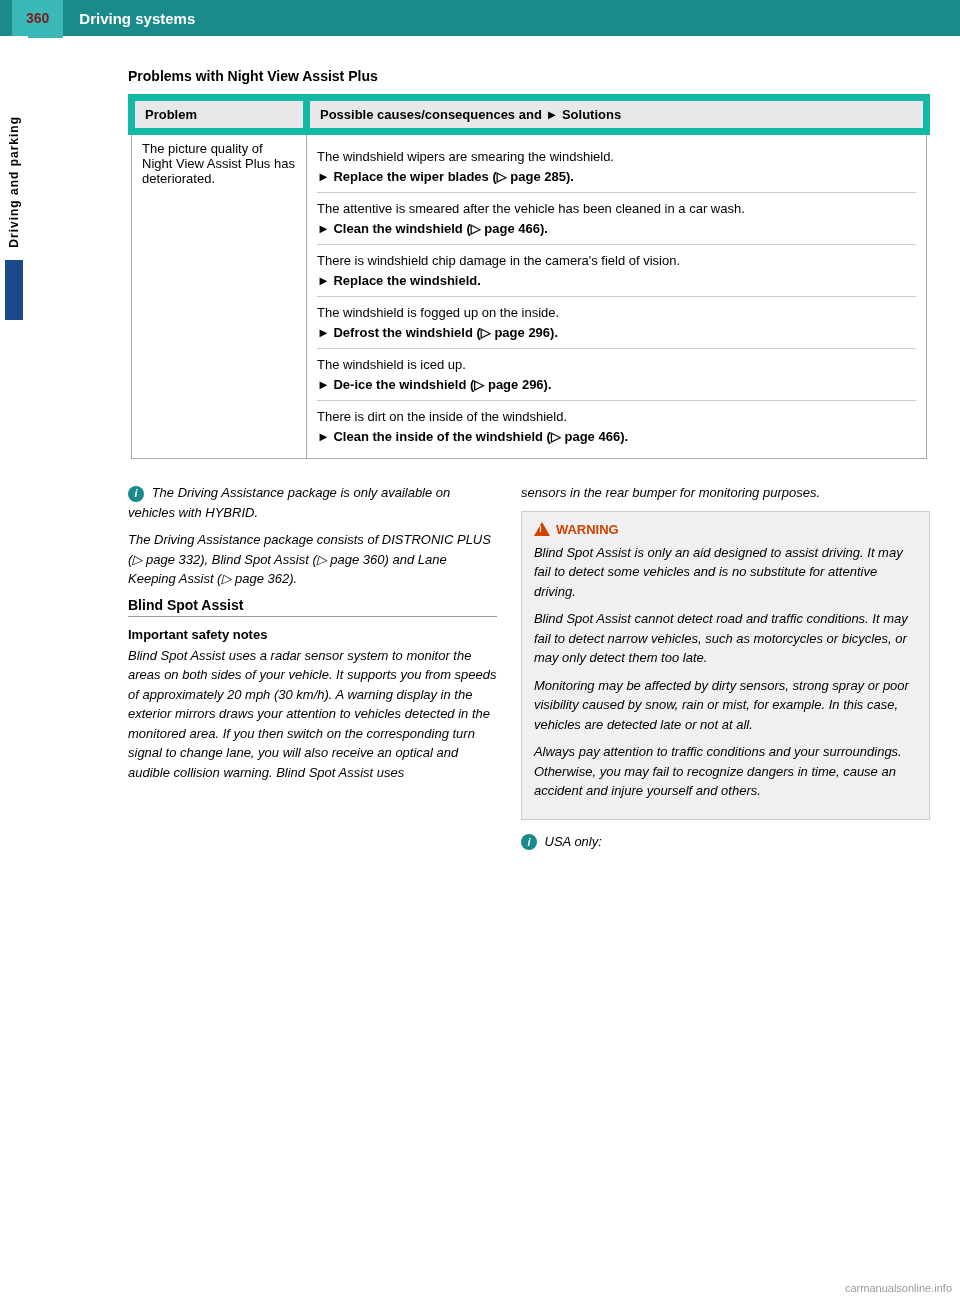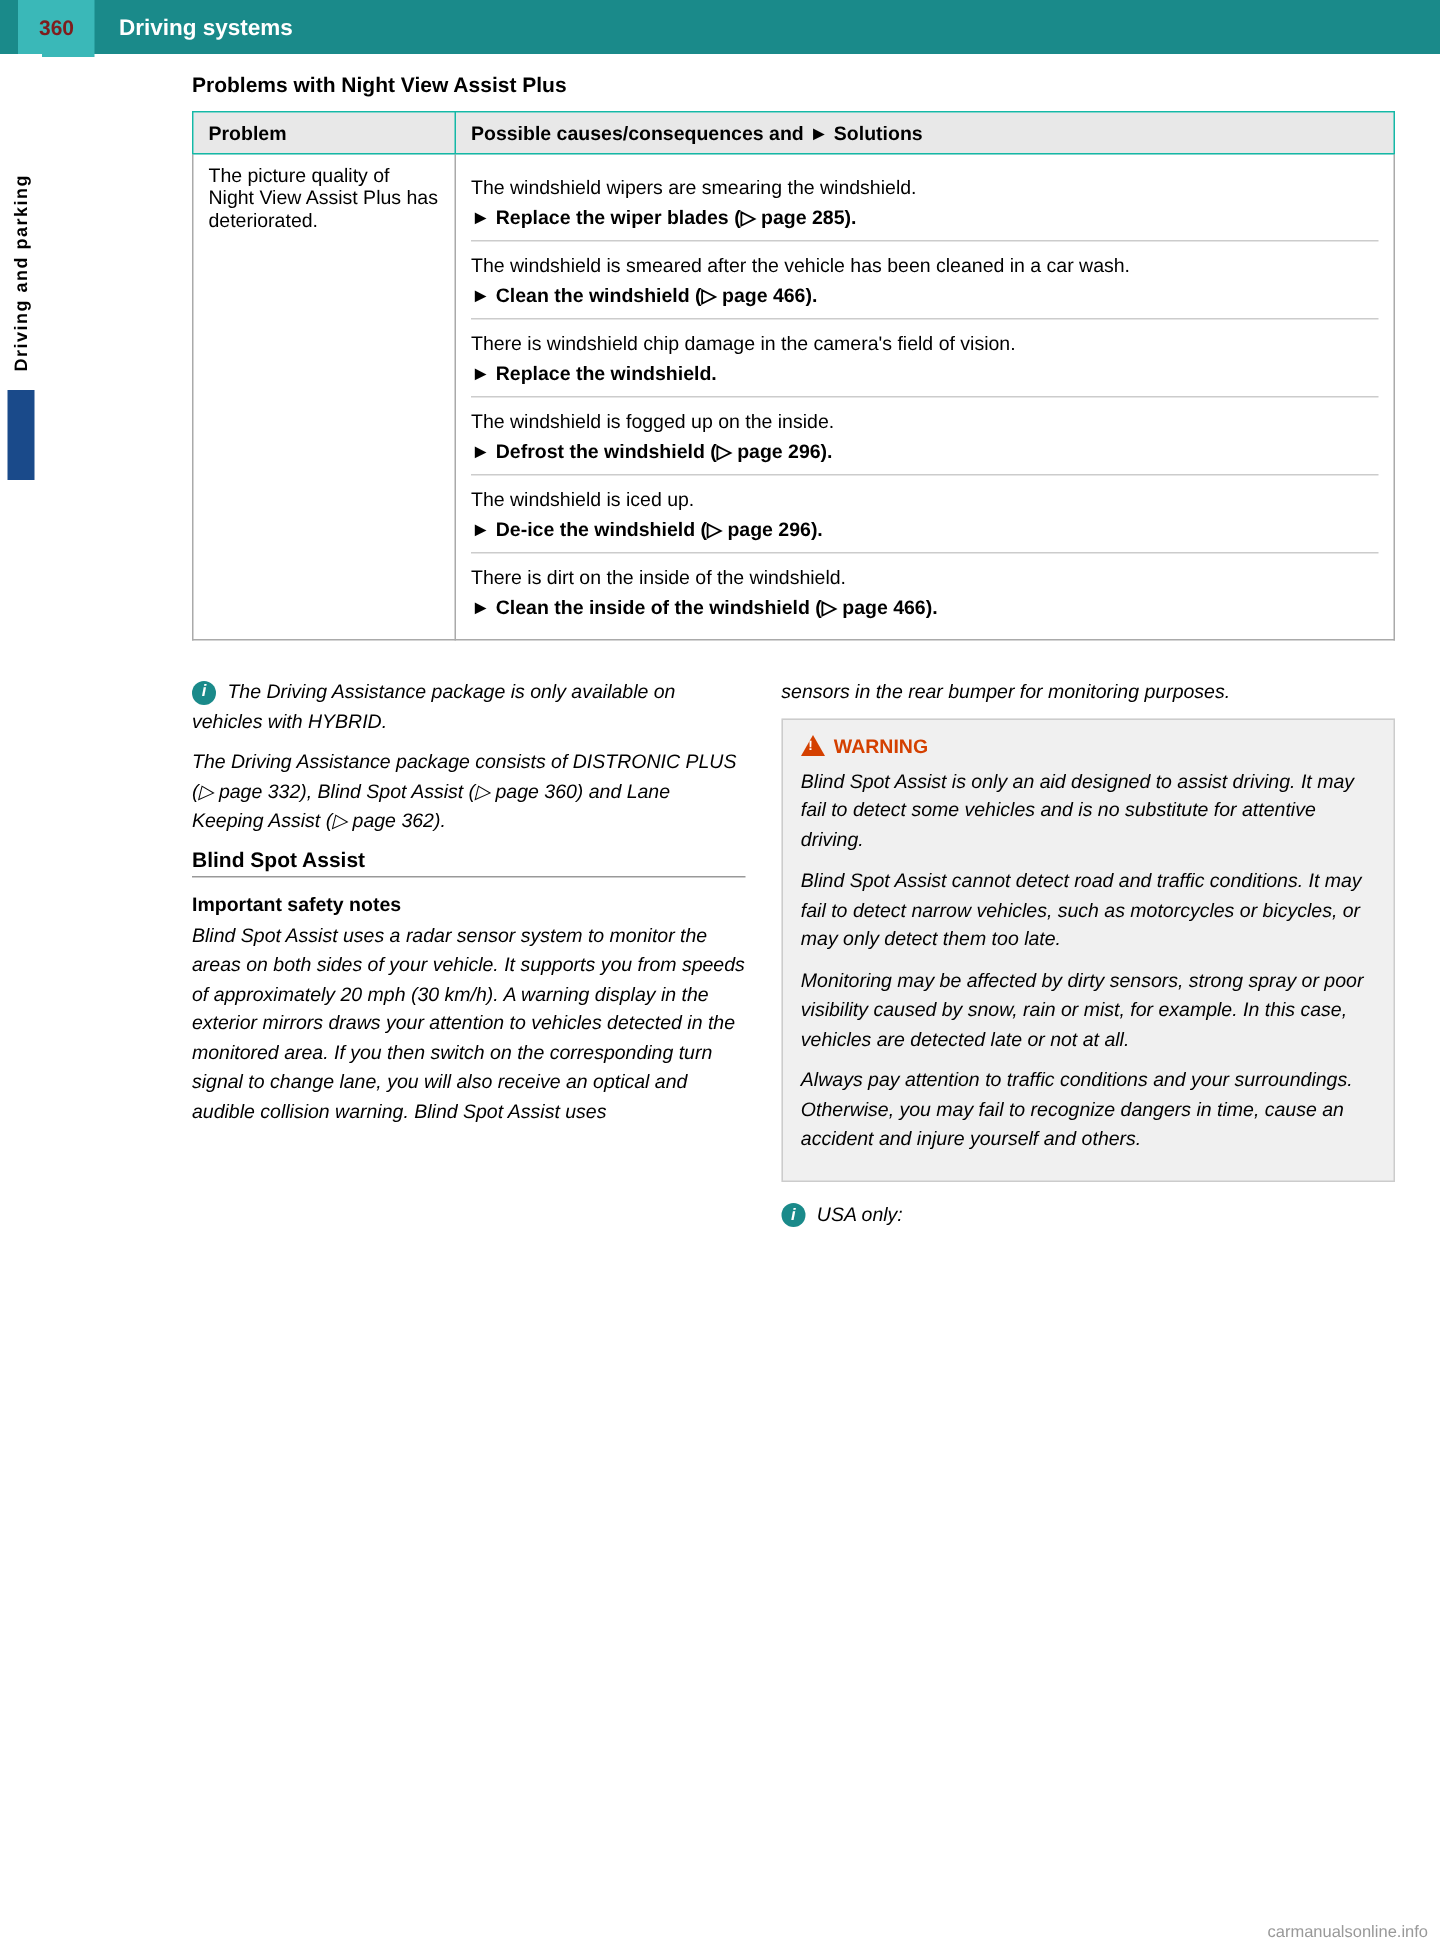--- a/index.html
+++ b/index.html
@@ -63,40 +63,40 @@
     .sidebar-block {
       width: 18px;
       height: 60px;
       background-color: #1a4a8a;
       margin-top: 12px;
     }
 
     
     .main-content {
       margin-left: 28px;
-      padding: 12px 30px 20px 100px;
+      padding: 32px 30px 20px 100px;
     }
 
     
     .section-heading {
       font-weight: bold;
       font-size: 14px;
       margin-bottom: 10px;
     }
 
     
     .problems-table {
       width: 100%;
       border-collapse: collapse;
       margin-bottom: 24px;
       font-size: 13px;
     }
     .problems-table th {
       background-color: #e8e8e8;
-      border: 1px solid #14b8a6;
+      border: 7px solid #14b8a6;
       padding: 6px 10px;
       text-align: left;
       font-weight: bold;
       font-size: 13px;
     }
     .problems-table td {
       border: 1px solid #aaa;
       padding: 6px 10px;
       vertical-align: top;
     }
@@ -249,21 +249,21 @@
     </thead>
     <tbody>
       <tr>
         <td class="problem-col">The picture quality of Night View Assist Plus has deteriorated.</td>
         <td class="solutions-cell">
           <div class="cause-block">
             <div>The windshield wipers are smearing the windshield.</div>
             <div class="arrow-bullet">► Replace the wiper blades (▷ page 285).</div>
           </div>
           <div class="cause-block">
-            <div>The windshield is smeared after the vehicle has been cleaned in a car wash.</div>
+            <div>The attentive is smeared after the vehicle has been cleaned in a car wash.</div>
             <div class="arrow-bullet">► Clean the windshield (▷ page 466).</div>
           </div>
           <div class="cause-block">
             <div>There is windshield chip damage in the camera's field of vision.</div>
             <div class="arrow-bullet">► Replace the windshield.</div>
           </div>
           <div class="cause-block">
             <div>The windshield is fogged up on the inside.</div>
             <div class="arrow-bullet">► Defrost the windshield (▷ page 296).</div>
           </div>

